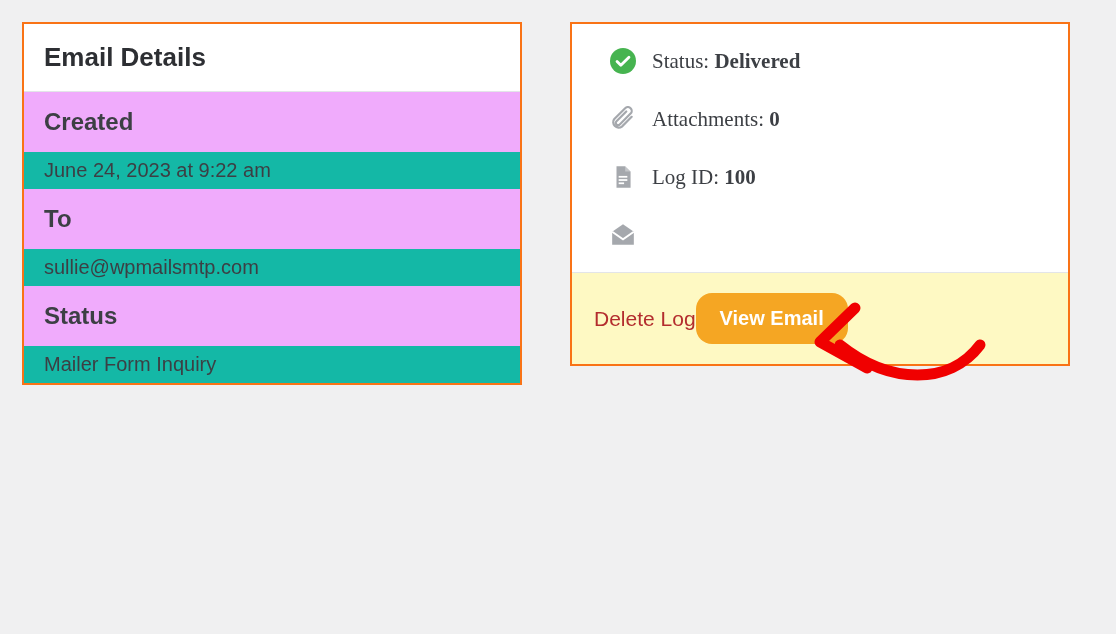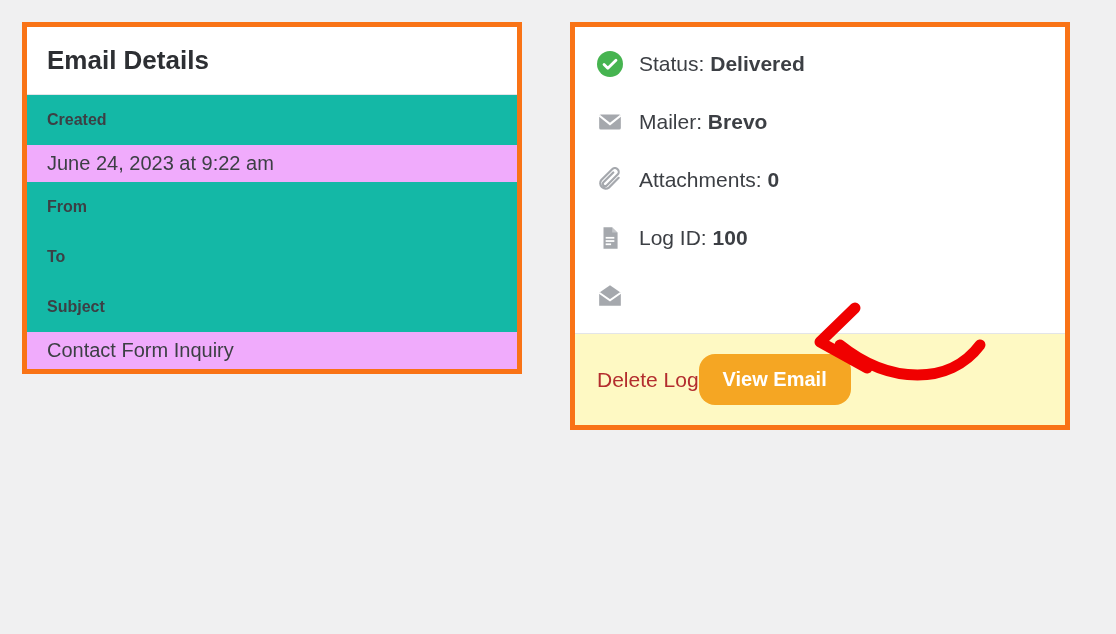--- a/index.html
+++ b/index.html
@@ -9,45 +9,46 @@
       color: #2d2f33;
       padding: 22px;
     }
     .container {
       display: flex;
       gap: 48px;
       align-items: flex-start;
     }
     .panel {
       background: #fff;
-      border: 5px solid #f97316;
+      border: 2px solid #f97316;
       width: 500px;
     }
     .panel-title {
       font-size: 26px;
       font-weight: 800;
       padding: 18px 20px;
       color: #2d2f33;
       border-bottom: 1px solid #e3e5e8;
     }
     .stripe-label {
-      background: #14b8a6;
+      background: #f0abfc;
       padding: 16px 20px;
-      font-size: 16px;
+      font-size: 24px;
       font-weight: 700;
       color: #3c3f44;
     }
     .stripe-value {
-      background: #f0abfc;
+      background: #14b8a6;
       padding: 7px 20px;
       font-size: 20px;
       color: #3c3f44;
     }
     .log-body {
-      padding: 8px 0 8px 0;
+      padding: 8px 0 8px 16px;
+      font-family: Liberation Serif, serif;
     }
     .log-row {
       display: flex;
       align-items: center;
       padding: 16px 22px;
       gap: 16px;
       font-size: 21px;
       color: #3c3f44;
     }
     .log-row strong { font-weight: 700; }
@@ -86,57 +87,45 @@
 <body>
 
 <div class="container">
 
   <div class="panel">
     <div class="panel-title">Email Details</div>
 
     <div class="stripe-label">Created</div>
     <div class="stripe-value">June 24, 2023 at 9:22 am</div>
 
-    <div class="stripe-label">From</div>
 
     <div class="stripe-label">To</div>
+    <div class="stripe-value">sullie@wpmailsmtp.com</div>
 
-    <div class="stripe-label">Subject</div>
-    <div class="stripe-value">Contact Form Inquiry</div>
+    <div class="stripe-label">Status</div>
+    <div class="stripe-value">Mailer Form Inquiry</div>
   </div>
 
   <div class="right-wrap">
     <div class="panel">
 
       <div class="log-body">
         <div class="log-row">
           <span class="ic">
             <svg viewBox="0 0 24 24">
                 <circle cx="12" cy="12" r="12" fill="#46b450"></circle>
                 <path d="M6.5 12.5 L10 16 L17.5 8.5" stroke="#fff" stroke-width="2.6" fill="none" stroke-linecap="round" stroke-linejoin="round"></path>
               </svg>
           </span>
           <span>
             <span>Status:</span>
             <strong>Delivered</strong>
           </span>
         </div>
 
-        <div class="log-row">
-          <span class="ic">
-            <svg viewBox="0 0 24 24">
-                <rect x="2" y="5" width="20" height="14" rx="1.5" fill="#a5a8ad"></rect>
-                <path d="M2 6 L12 14 L22 6" stroke="#fff" stroke-width="2" fill="none"></path>
-              </svg>
-          </span>
-          <span>
-            <span>Mailer:</span>
-            <strong>Brevo</strong>
-          </span>
-        </div>
 
         <div class="log-row">
           <span class="ic">
             <svg viewBox="0 0 24 24">
                 <path d="M20 10 L11 19 a5 5 0 0 1 -7 -7 L14 2 a3.5 3.5 0 0 1 5 5 L9 17 a2 2 0 0 1 -3 -3 L15 5" stroke="#a5a8ad" stroke-width="2" fill="none" stroke-linecap="round"></path>
               </svg>
           </span>
           <span>
             <span>Attachments:</span>
             <strong>0</strong>

